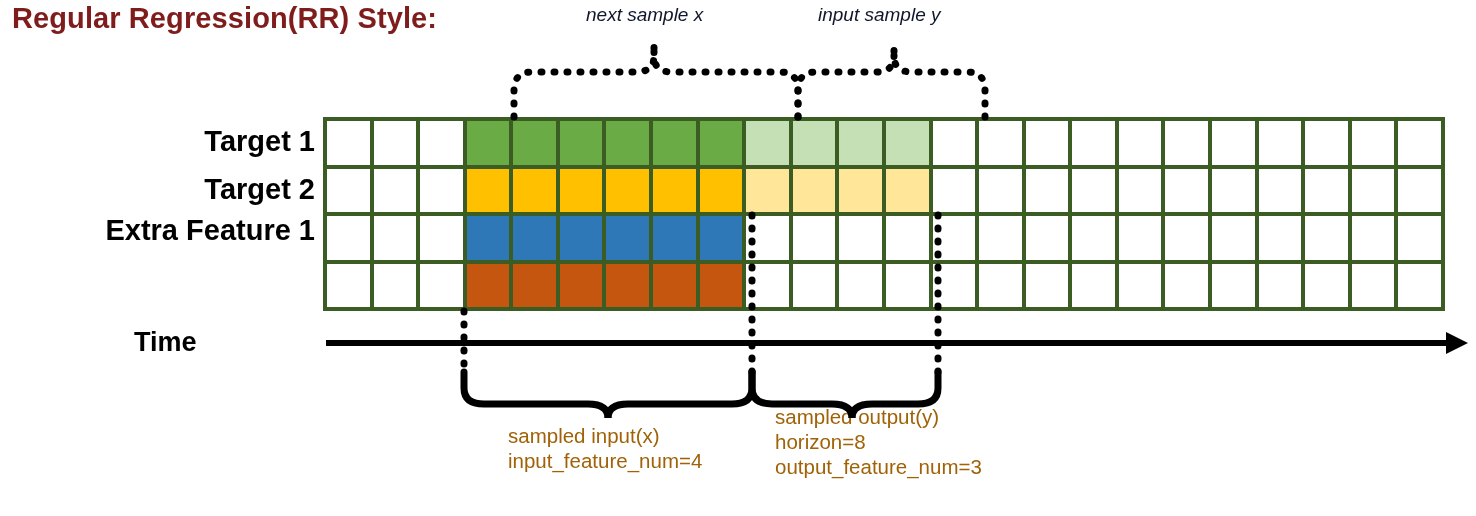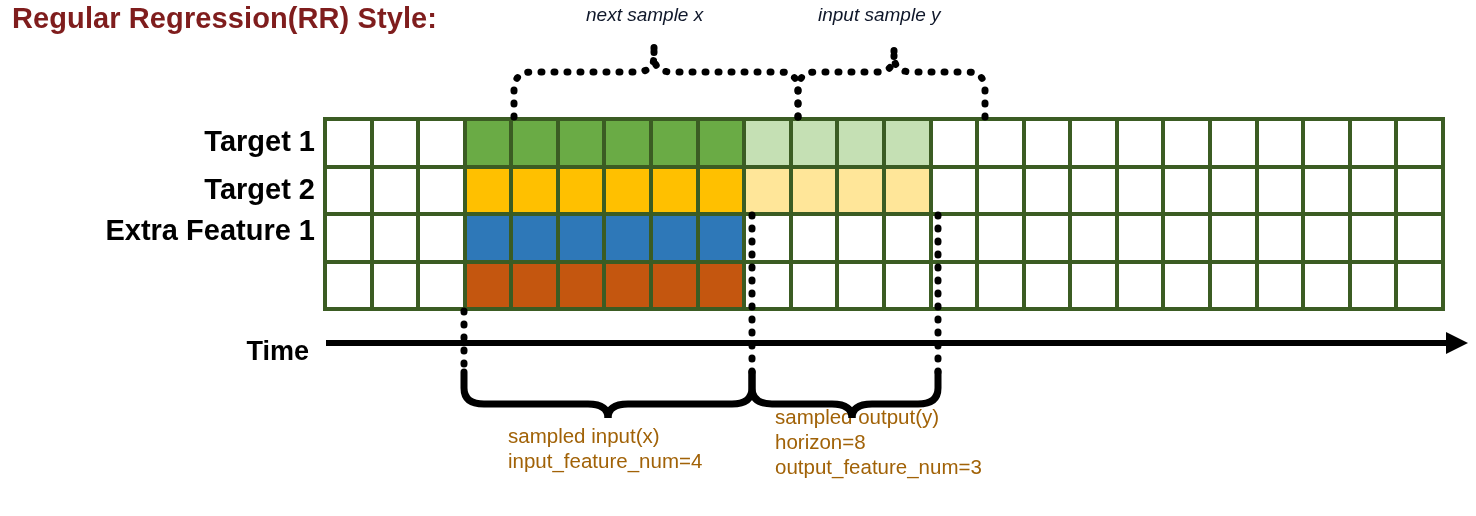--- a/index.html
+++ b/index.html
@@ -50,27 +50,26 @@
   .cell { background: #ffffff; }
   .cell.green  { background: #6aab45; }
   .cell.lgreen { background: #c5e0b4; }
   .cell.amber  { background: #ffc000; }
   .cell.lamber { background: #ffe699; }
   .cell.blue   { background: #2e78b8; }
   .cell.orange { background: #c4560f; }
 
   #time-label {
     position: absolute;
-    left: 144px; top: 327px;
+    left: 134px; top: 327px;
     width: 165px;
-    text-align: right;
+    text-align: left;
     font-size: 27px;
     font-weight: 700;
     color: #000;
-    margin-top: 9px;
   }
 
   .svg-layer {
     position: absolute; left: 0; top: 0;
     width: 1476px; height: 516px;
     pointer-events: none;
   }
 
   .ann-label {
     position: absolute;

